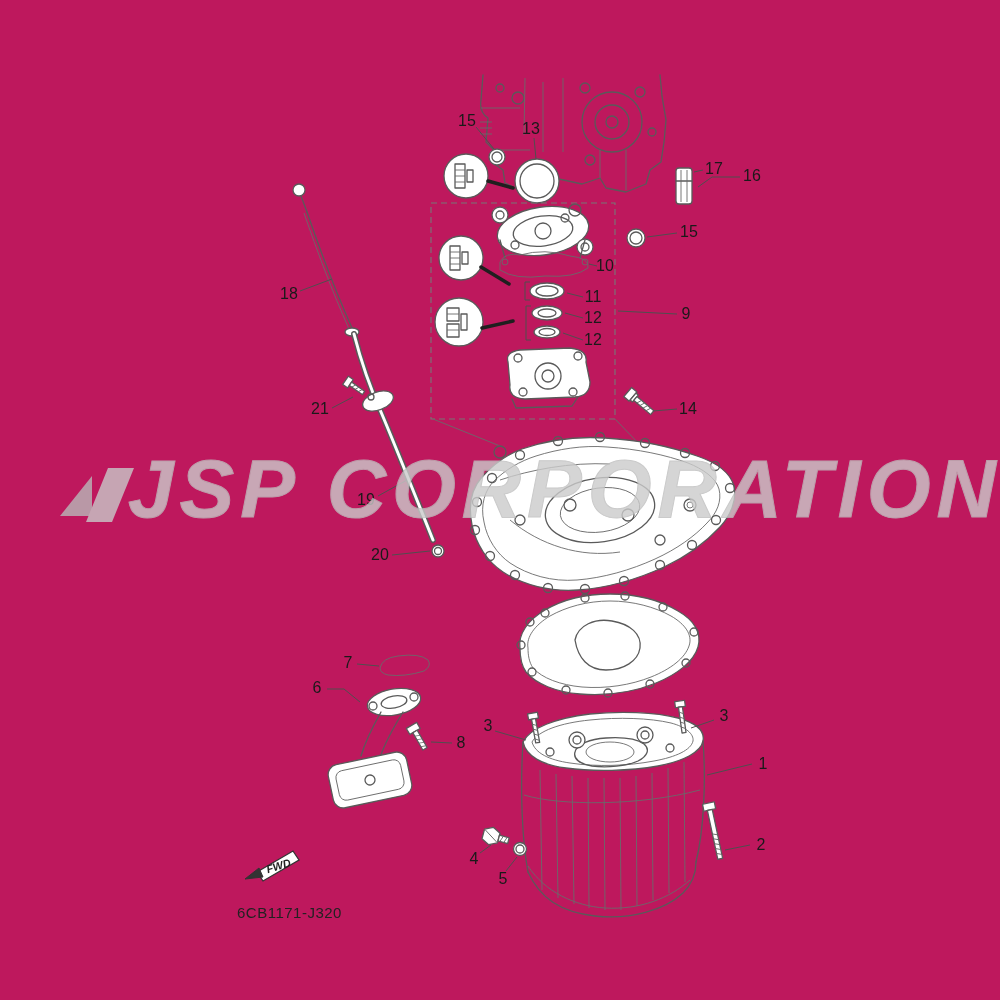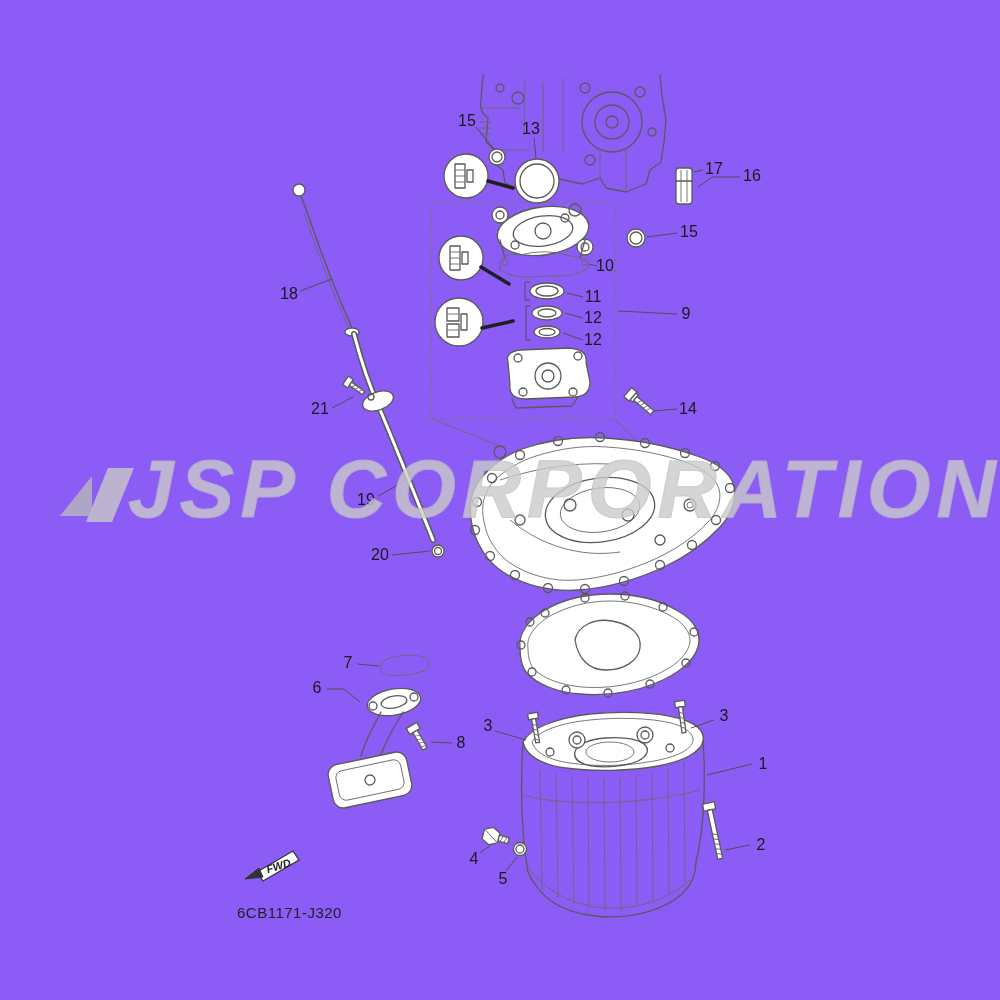--- a/index.html
+++ b/index.html
@@ -1,16 +1,16 @@
 <!DOCTYPE html>
 <html><head>
 <meta charset="utf-8">
 <style>
   html,body{margin:0;padding:0;background:#ffffff;}
-  .page{position:relative;width:1000px;height:1000px;background:#8b5cf6;overflow:hidden;}
+  .page{position:relative;width:1000px;height:1000px;background:#be185d;overflow:hidden;}
   svg{display:block;width:1000px;height:1000px;}
   text{font-family:"Liberation Sans", sans-serif;}
   .lbl{font-size:16px;fill:#1a1a1a;text-anchor:middle;dominant-baseline:middle;}
   .ld{stroke:#4f4f4f;stroke-width:1;fill:none;}
   .st{stroke:#5a5a5a;stroke-width:1.3;fill:none;stroke-linejoin:round;stroke-linecap:round;}
   .stw{stroke:#5a5a5a;stroke-width:1.3;fill:#ffffff;stroke-linejoin:round;stroke-linecap:round;}
   .thin{stroke:#6a6a6a;stroke-width:0.9;fill:none;}
   .ar{stroke:#1f1f1f;stroke-width:3.5;fill:none;stroke-linecap:round;}
   .code{font-size:15px;fill:#222222;letter-spacing:0.5px;}
   .fwd{font-size:11px;font-weight:bold;font-style:italic;fill:#222222;}

